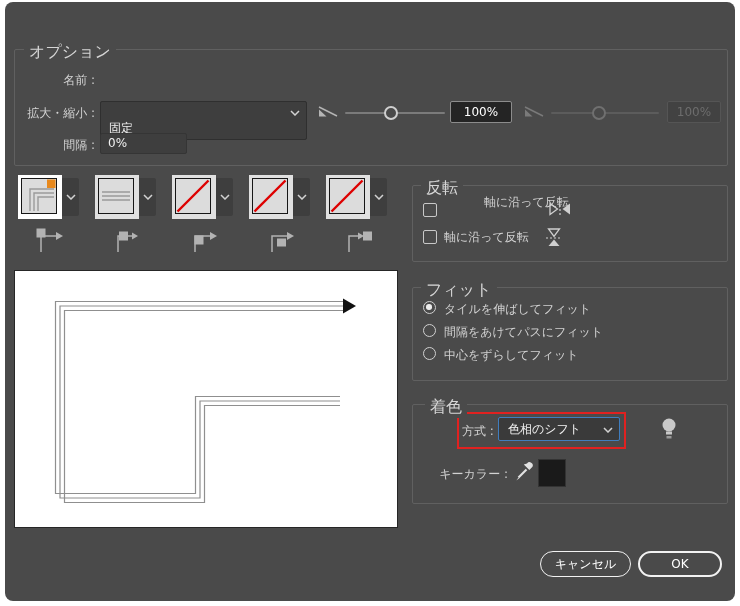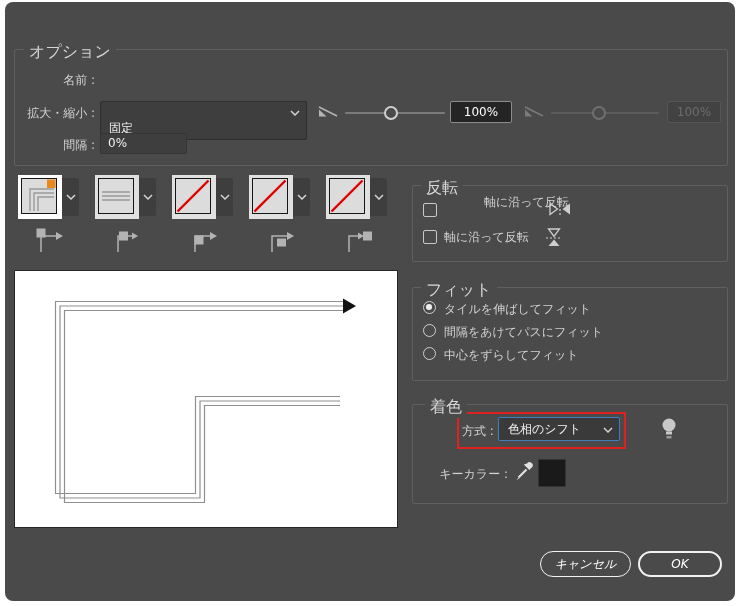--- a/index.html
+++ b/index.html
@@ -41,21 +41,21 @@
   .radio{position:absolute;width:13px;height:13px;border:1.5px solid #d0d0d0;border-radius:50%;
     box-sizing:border-box;cursor:pointer;}
   .radio.sel::after{content:"";position:absolute;left:2.2px;top:2.2px;width:5.5px;height:5.5px;
     border-radius:50%;background:#ececec;}
   .annotation{position:absolute;border:2px solid #e02120;z-index:2;pointer-events:none;}
   .methoddd{position:absolute;background:#3a3a3a;border:1.5px solid #3f7dbf;border-radius:2px;
     color:#f2f2f2;line-height:22px;padding:0 22px 0 9px;z-index:3;cursor:default;}
   .methoddd .chev{position:absolute;right:6px;top:9px;}
   .swatch{position:absolute;width:26px;height:26px;background:#1a1a1a;border:1px solid #333;cursor:pointer;}
   .btn{position:absolute;height:26px;border:1.5px solid #f2f2f2;border-radius:14px;background:transparent;
-    color:#ffffff;font-size:12px;text-align:center;line-height:24px;box-sizing:border-box;cursor:pointer;font-style:italic;}
+    color:#ffffff;font-size:12px;text-align:center;line-height:24px;box-sizing:border-box;cursor:pointer;}
   .btn.default{border-width:2.5px;line-height:22px;}
   svg{display:block;}
 </style>
 </head>
 <body>
 
 <div class="dlg">
 
 
   <div class="groupbox" style="left:9px;top:47px;width:712px;height:115px;"></div>

